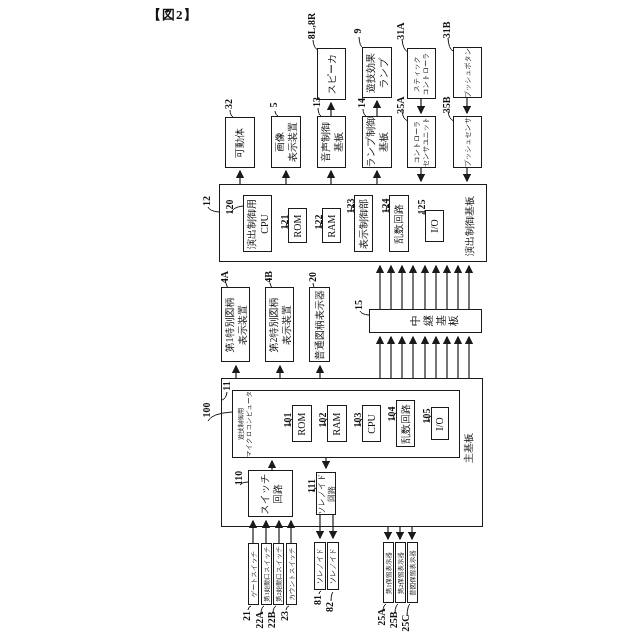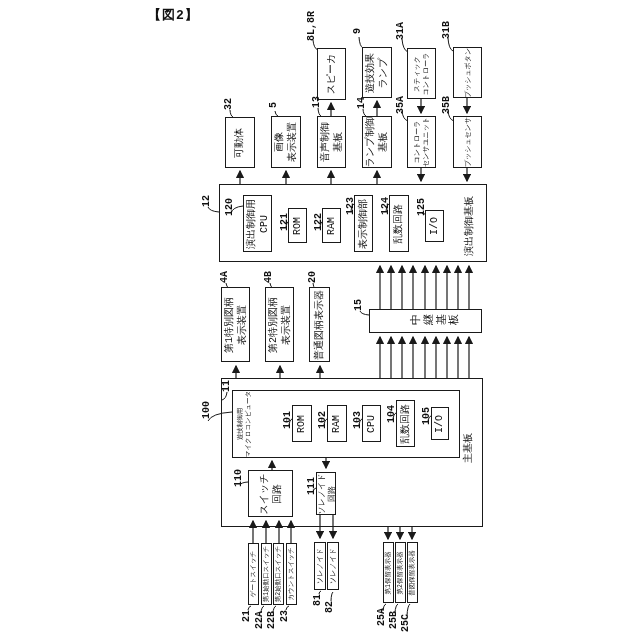--- a/index.html
+++ b/index.html
@@ -1,17 +1,17 @@
 <!DOCTYPE html>
 <html><head>
 <meta charset="utf-8">
 <style>
   html,body{margin:0;padding:0;background:#fff;}
   #stage{position:relative;width:640px;height:640px;background:#ffffff;overflow:hidden;
-         font-family:Liberation Mono, monospace;color:#111;}
+         font-family:Liberation Serif, serif;color:#111;}
   #figtitle{position:absolute;left:148px;top:6px;font-size:13px;font-weight:600;
             letter-spacing:1px;z-index:5;}
   .box{position:absolute;border:1.5px solid #1a1a1a;background:#fff;box-sizing:border-box;z-index:3;}
   .board{z-index:1;}
   .vwrap{position:absolute;z-index:3;}
   .vtext{position:absolute;left:50%;top:50%;transform:translate(-50%,-50%) rotate(-90deg);
          white-space:pre;text-align:center;color:#111;}
   .vwide{position:absolute;left:50%;top:50%;transform:translate(-50%,-50%) rotate(-90deg);
          writing-mode:vertical-rl;letter-spacing:13px;font-size:11px;white-space:pre;}
   .f10{font-size:10px;line-height:12.5px;}

